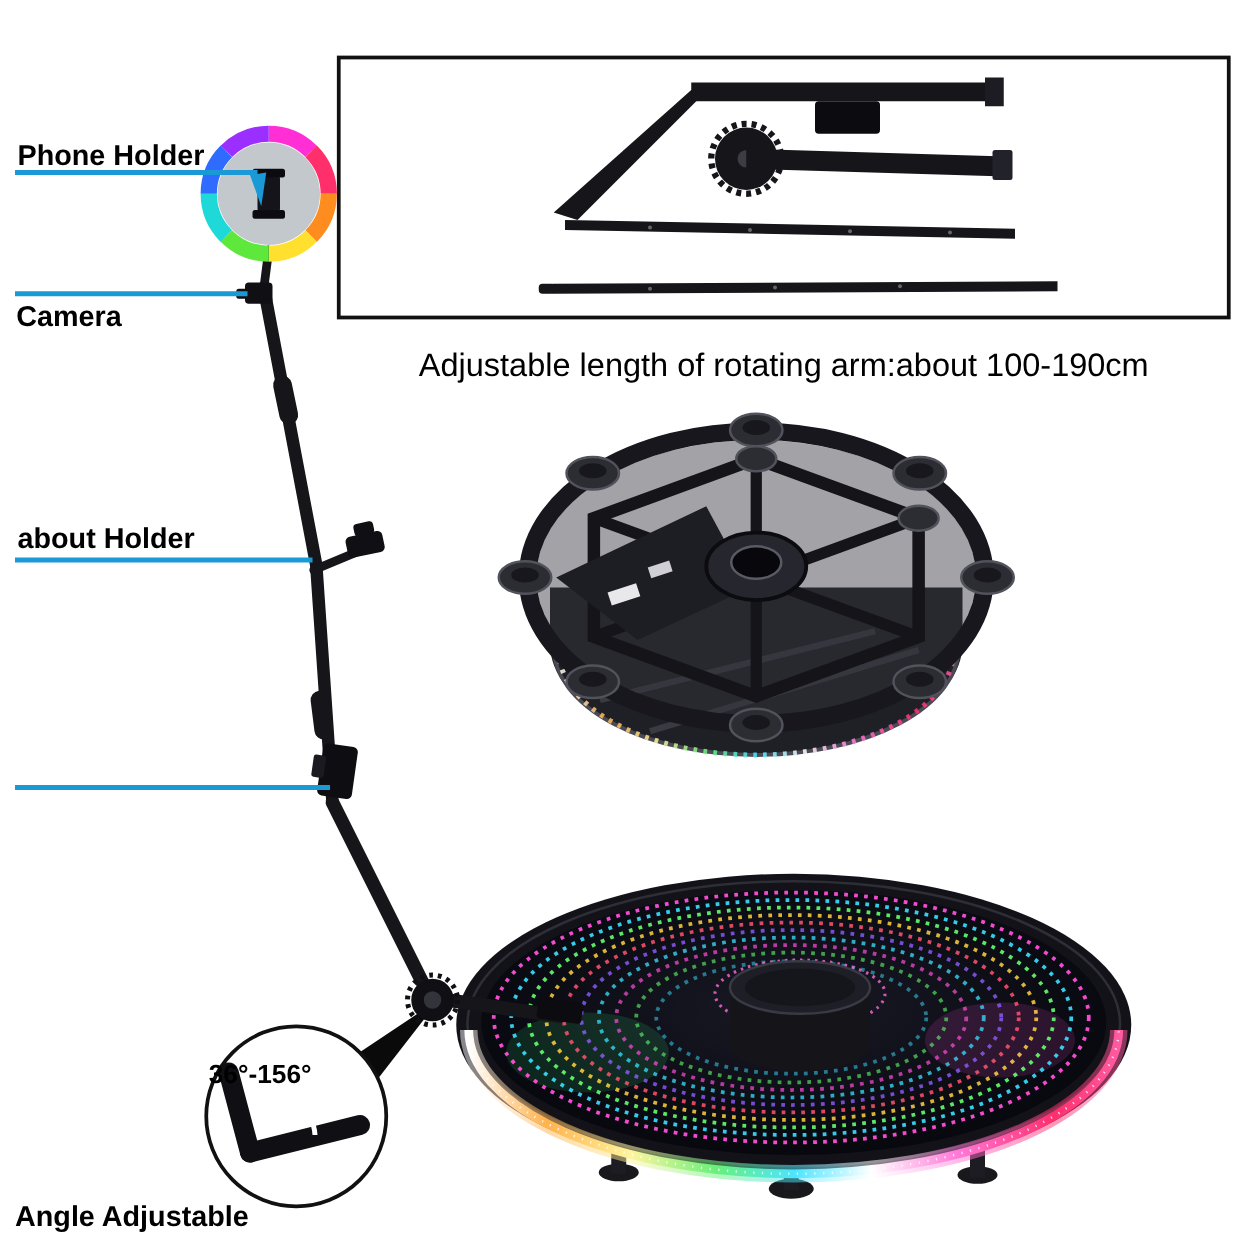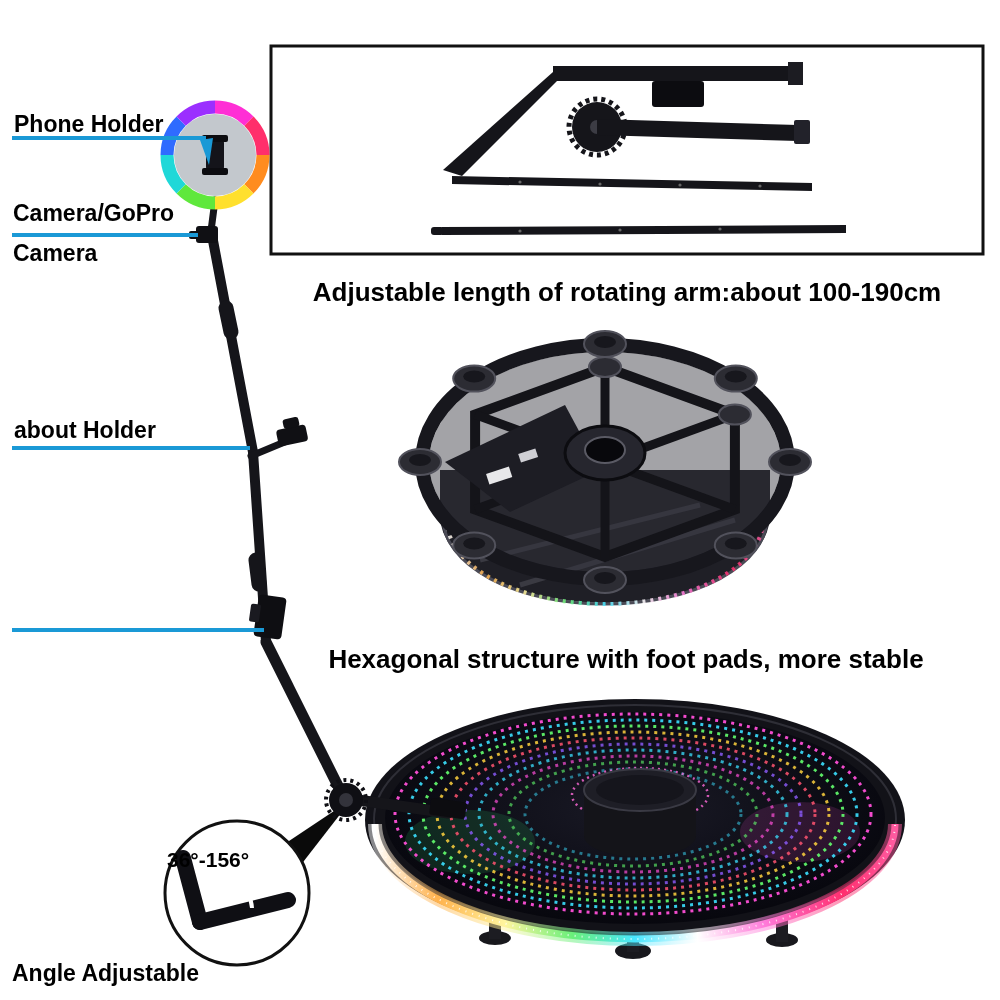--- a/index.html
+++ b/index.html
@@ -2,21 +2,21 @@
 <html><head>
 <meta charset="utf-8">
 <style>
   *{margin:0;padding:0;box-sizing:border-box}
   html,body{background:#fff}
   body{width:1000px;height:1000px;font-family:"Liberation Sans",sans-serif;color:#000}
   .stage{position:relative;width:1000px;height:1000px;background:#fff;overflow:hidden}
   .svg-layer{position:absolute;left:0;top:0;width:1000px;height:1000px}
   .callout{position:absolute;font-weight:700;font-size:23px;line-height:1.1;color:#000;white-space:nowrap}
   .callout-line{position:absolute;height:4px;background:#1a99d6}
-  .caption{position:absolute;font-weight:700;font-size:26px;color:#000;text-align:center;white-space:nowrap}
+  .caption{position:absolute;font-weight:400;font-size:26px;color:#000;text-align:center;white-space:nowrap}
   .angle-text{position:absolute;font-weight:700;font-size:21px;color:#000;text-align:left;width:140px;white-space:nowrap}
 </style>
 </head>
 <body>
 
 <div class="stage">
 
   <svg class="svg-layer" width="1000" height="1000" viewBox="0 0 1000 1000" xmlns="http://www.w3.org/2000/svg">
     <defs>
       <linearGradient id="rainbowStrip" x1="0" y1="0" x2="1" y2="0">
@@ -221,28 +221,26 @@
         <rect x="202" y="135" width="26" height="7" rx="2" fill="#0c0c10"></rect>
         <rect x="202" y="168" width="26" height="7" rx="2" fill="#0c0c10"></rect>
       </g>
     </g>
     <polygon points="200,140 213,138 209,165" fill="#1a99d6"></polygon>
   </svg>
 
   <div class="callout" style="left:14px;top:112px">Phone Holder</div>
   <div class="callout-line" style="left:12px;top:136px;width:194px"></div>
 
-  <div class="callout" style="left:13px;top:201px">Camera/GoPro</div>
   <div class="callout-line" style="left:12px;top:233px;width:186px"></div>
   <div class="callout" style="left:13px;top:241px">Camera</div>
 
   <div class="callout" style="left:14px;top:418px">about Holder</div>
   <div class="callout-line" style="left:12px;top:446px;width:238px"></div>
 
   <div class="callout-line" style="left:12px;top:628px;width:252px"></div>
 
   <div class="angle-text" style="left:167px;top:848px">36°-156°</div>
   <div class="callout" style="left:12px;top:961px">Angle Adjustable</div>
 
   <div class="caption" style="left:262px;top:277px;width:730px">Adjustable length of rotating arm:about 100-190cm</div>
-  <div class="caption" style="left:270px;top:644px;width:712px">Hexagonal structure with foot pads, more stable</div>
 
 </div>
 
 </body></html>

